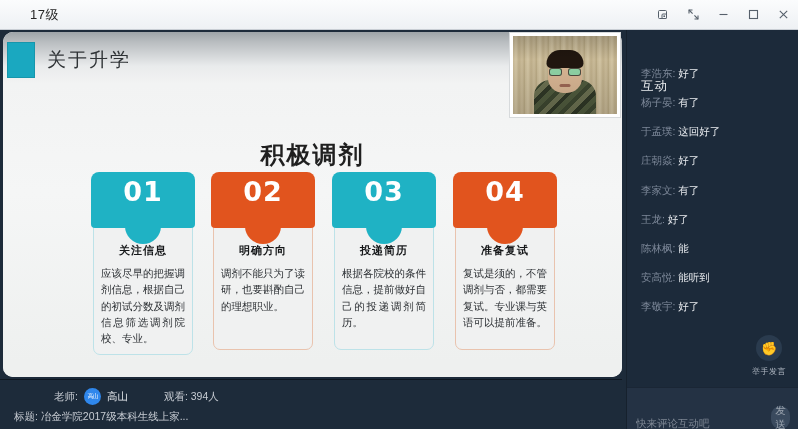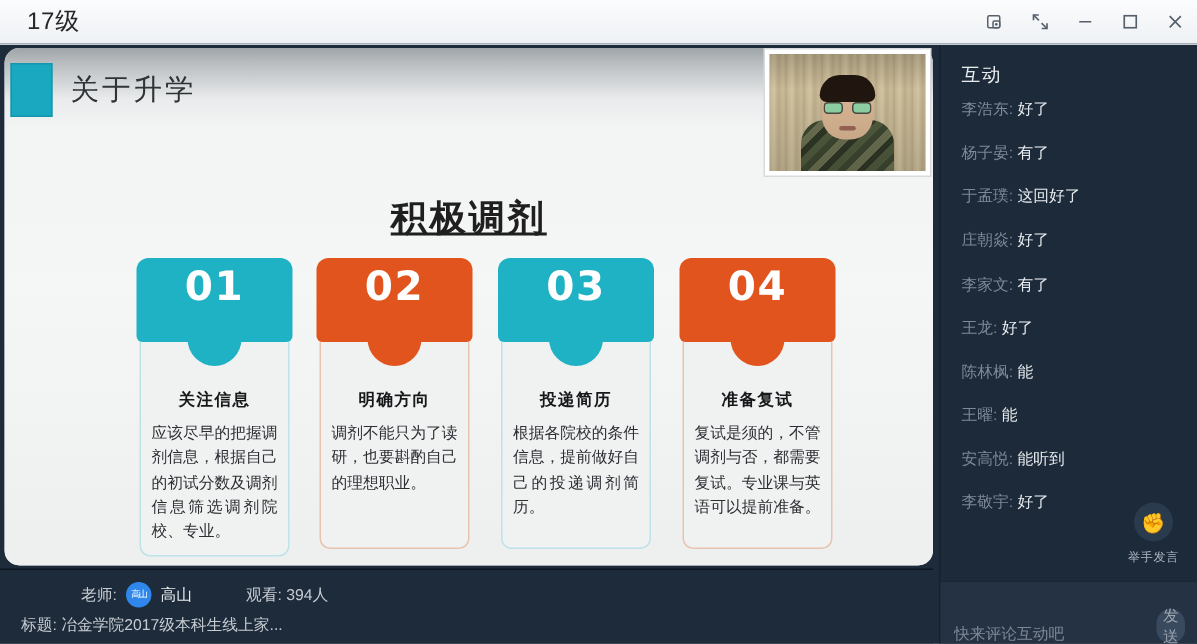--- a/index.html
+++ b/index.html
@@ -13,21 +13,21 @@
   #app { position: relative; width: 798px; height: 429px; }
 
   
   .titlebar {
     position: absolute; left: 0; top: 0; width: 798px; height: 30px;
     background: linear-gradient(#fbfcfd, #eef1f4);
     border-bottom: 1px solid #c9ced4;
     display: flex; align-items: center;
   }
   .tb-title {
-    margin-left: 18px; font-size: 16px; color: #262626; letter-spacing: .5px;
+    margin-left: 30px; font-size: 13px; color: #262626; letter-spacing: .5px;
   }
   .tb-controls {
     margin-left: auto; display: flex; align-items: center; height: 100%;
   }
   .tb-btn {
     width: 30px; height: 29px; display: flex; align-items: center; justify-content: center;
     color: #56606b; font-size: 13px; cursor: default;
   }
   .tb-btn svg { display: block; }
 
@@ -53,38 +53,38 @@
     position: absolute; left: 0; top: 10px; display: flex; align-items: center;
   }
   .slide-accent {
     width: 28px; height: 36px; background: #1aa8c0; margin-left: 4px;
     border: 1px solid #1696ac;
   }
   .slide-kicker {
     margin-left: 12px; font-size: 19px; color: #2f3336; letter-spacing: 2px;
   }
   .slide-title {
-    position: absolute; left: 0; right: 0; top: 97px; text-align: center;
-    font-size: 24px; font-weight: bold; color: #1f1f1f; letter-spacing: 2px; text-decoration: underline;
+    position: absolute; left: 0; right: 0; top: 107px; text-align: center;
+    font-size: 24px; font-weight: bold; color: #1f1f1f; letter-spacing: 2px;
   }
 
   
   .cards {
     position: absolute; left: 88px; top: 140px; width: 448px; height: 190px;
   }
   .card {
     position: absolute; top: 0; width: 104px;
   }
   .card:nth-child(1) { left: 0; }
   .card:nth-child(2) { left: 120px; }
   .card:nth-child(3) { left: 241px; }
   .card:nth-child(4) { left: 362px; }
 
   .card-body {
-    position: absolute; left: 2px; top: 44px; width: 100px;
+    position: absolute; left: 2px; top: 28px; width: 100px;
     background: #f0f1f1;
     border: 1px solid #dcdfdf;
     border-radius: 7px;
     padding: 42px 7px 8px 7px;
     min-height: 150px;
   }
   .card.accent-orange .card-body { border-color: #e9c3ae; }
   .card.accent-teal   .card-body { border-color: #bde2e8; }
 
   .card-badge {
@@ -190,20 +190,21 @@
 
   
   .chat {
     position: absolute; left: 626px; top: 0; width: 172px; height: 399px;
     background: #1c2a3a;
     border-left: 1px solid #16212d;
   }
   .chat-title {
     font-size: 12.5px; color: #e9ecef; letter-spacing: 1px;
     padding: 12px 0 0 14px;
+    margin-top: 36px;
   }
   .chat-list {
     position: absolute; left: 0; top: 38px; width: 172px; height: 280px;
     padding: 0 12px 0 14px; overflow: hidden;
   }
   .chat-msg {
     font-size: 10.5px; line-height: 1.1; margin-bottom: 17.6px; white-space: nowrap;
   }
   .chat-user { color: #7d8899; }
   .chat-text { color: #e7eaee; }
@@ -392,24 +393,20 @@
         </div>
         <div class="chat-msg">
           <span class="chat-user">王龙:</span>
           <span class="chat-text">好了</span>
         </div>
         <div class="chat-msg">
           <span class="chat-user">陈林枫:</span>
           <span class="chat-text">能</span>
         </div>
         <div class="chat-msg">
-          <span class="chat-user">王曜:</span>
-          <span class="chat-text">能</span>
-        </div>
-        <div class="chat-msg">
           <span class="chat-user">安高悦:</span>
           <span class="chat-text">能听到</span>
         </div>
         <div class="chat-msg">
           <span class="chat-user">李敬宇:</span>
           <span class="chat-text">好了</span>
         </div>
       </div>
 
       <div class="raise">

